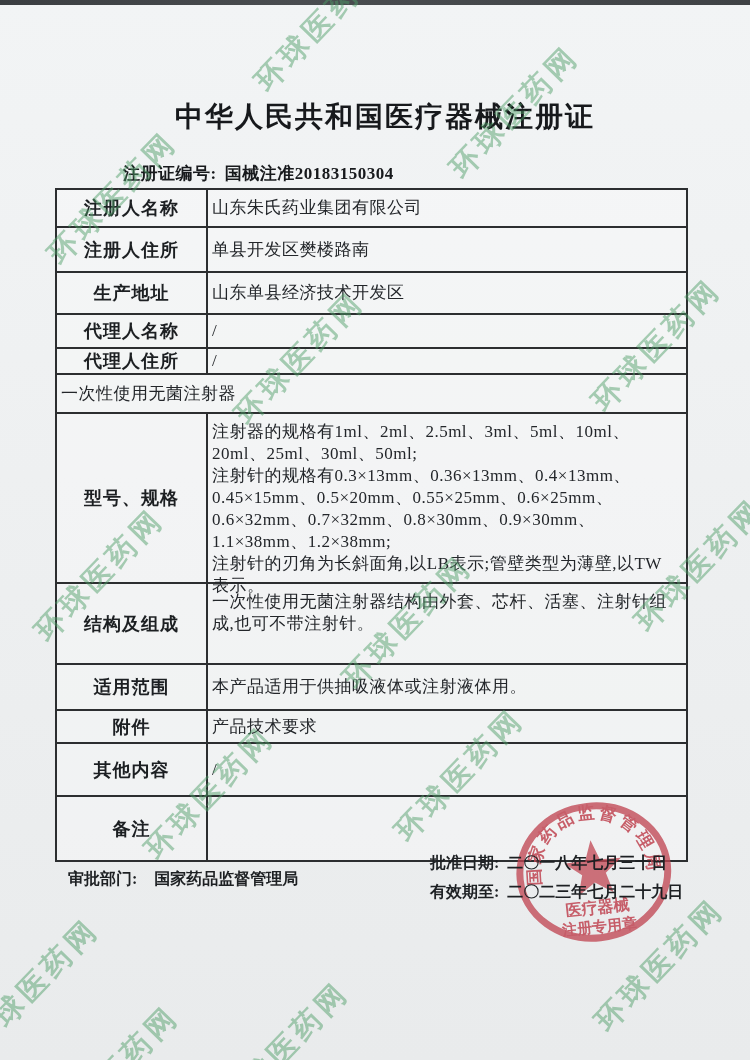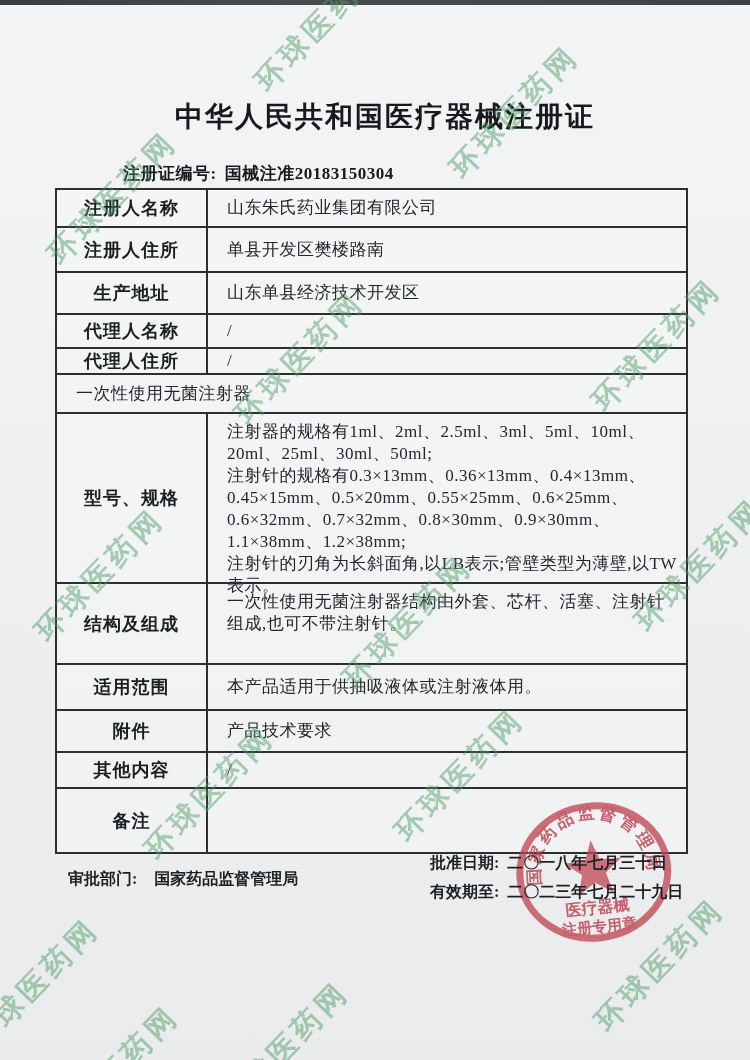--- a/index.html
+++ b/index.html
@@ -37,27 +37,27 @@
   .row{display:flex;box-sizing:border-box;border-bottom:2px solid #2c2e30;}
   .row:last-child{border-bottom:none;}
   .cell{box-sizing:border-box;display:flex;align-items:center;}
   .lbl{
     width:151px;flex:0 0 151px;justify-content:center;
     border-right:2px solid #2c2e30;
     font-size:18px;font-weight:bold;letter-spacing:1px;color:#1c1f22;
     text-align:center;
   }
   .val{
-    flex:1;padding:2px 8px 2px 19px;
+    flex:1;padding:2px 8px 2px 4px;
     font-size:17px;line-height:22px;color:#23262a;
     white-space:pre-line;letter-spacing:.5px;
   }
   .r0{height:38px}.r1{height:45px}.r2{height:42px}.r3{height:34px}
   .r4{height:26px}.r5{height:39px}.r6{height:170px}.r7{height:81px}
-  .r8{height:46px}.r9{height:42px}.r10{height:36px}.r11{height:63px}
+  .r8{height:46px}.r9{height:33px}.r10{height:53px}.r11{height:63px}
   .rtop .val{align-items:flex-start;padding-top:7px;}
   
   .dept{
     position:absolute;left:68px;top:869px;
     font-size:16px;font-weight:bold;display:flex;gap:17px;color:#1d2023;
   }
   .date-line{
     position:absolute;left:430px;
     font-size:16px;font-weight:bold;display:flex;gap:8px;color:#1d2023;
     z-index:4;

